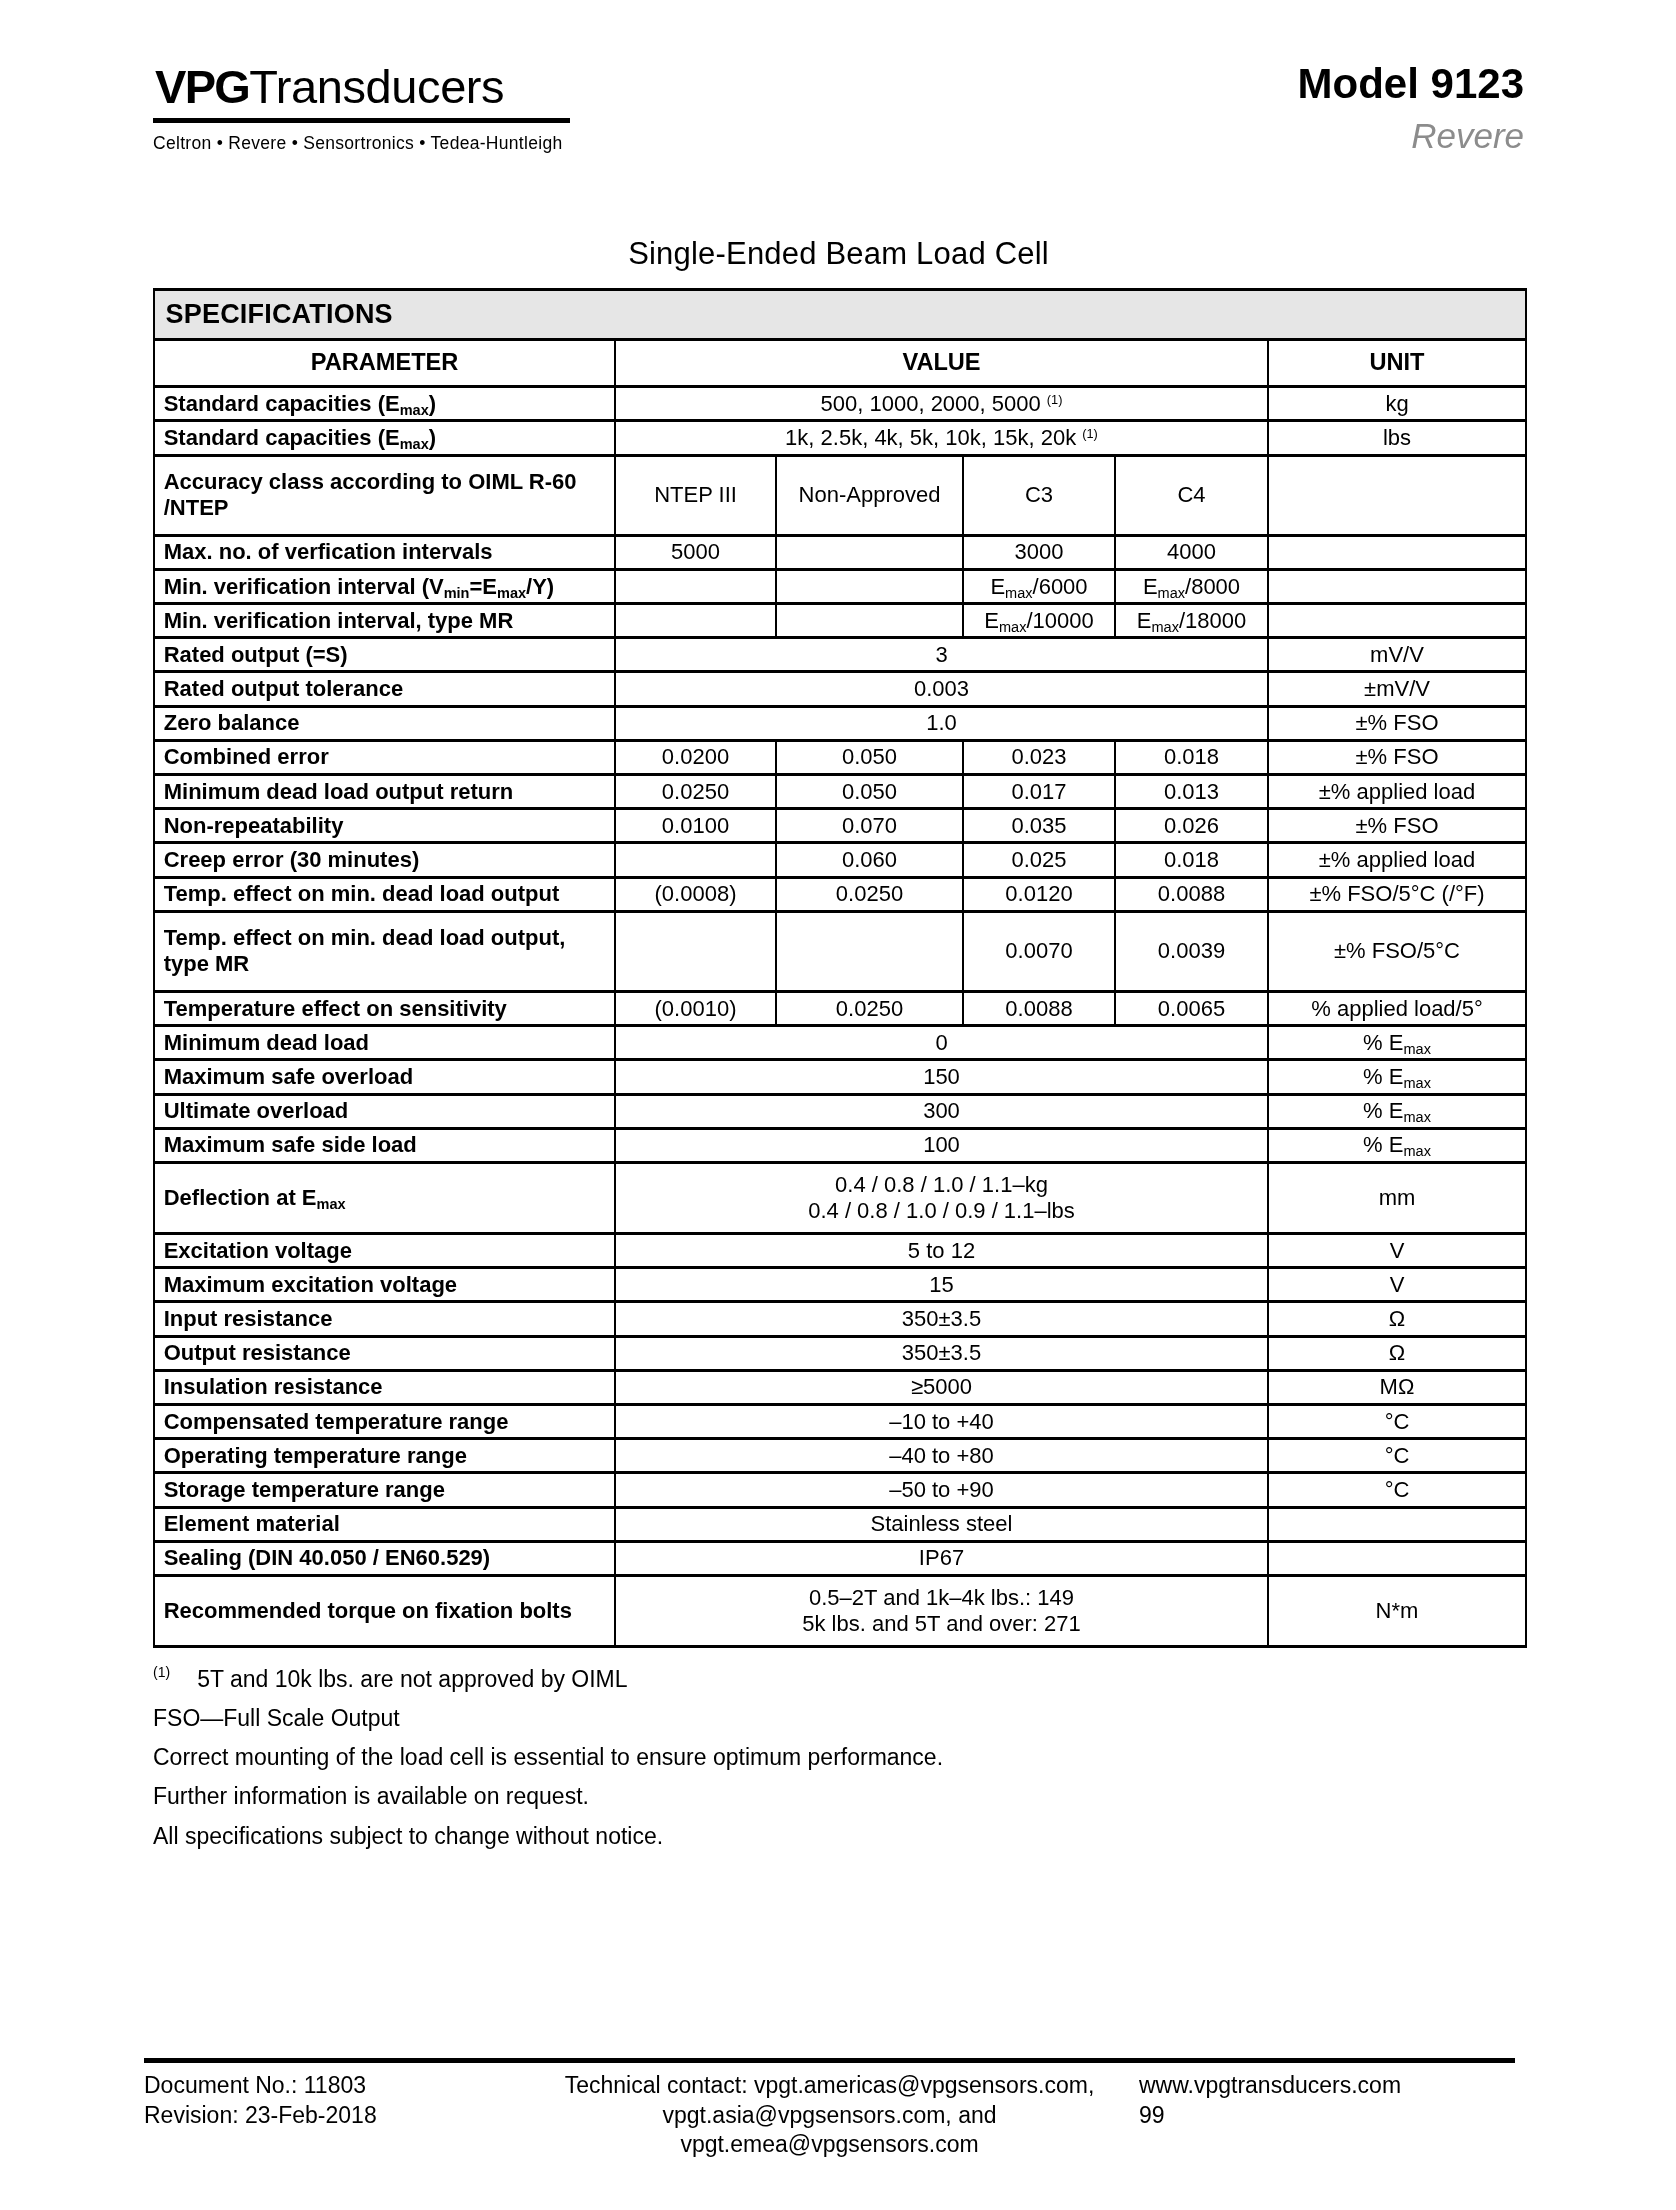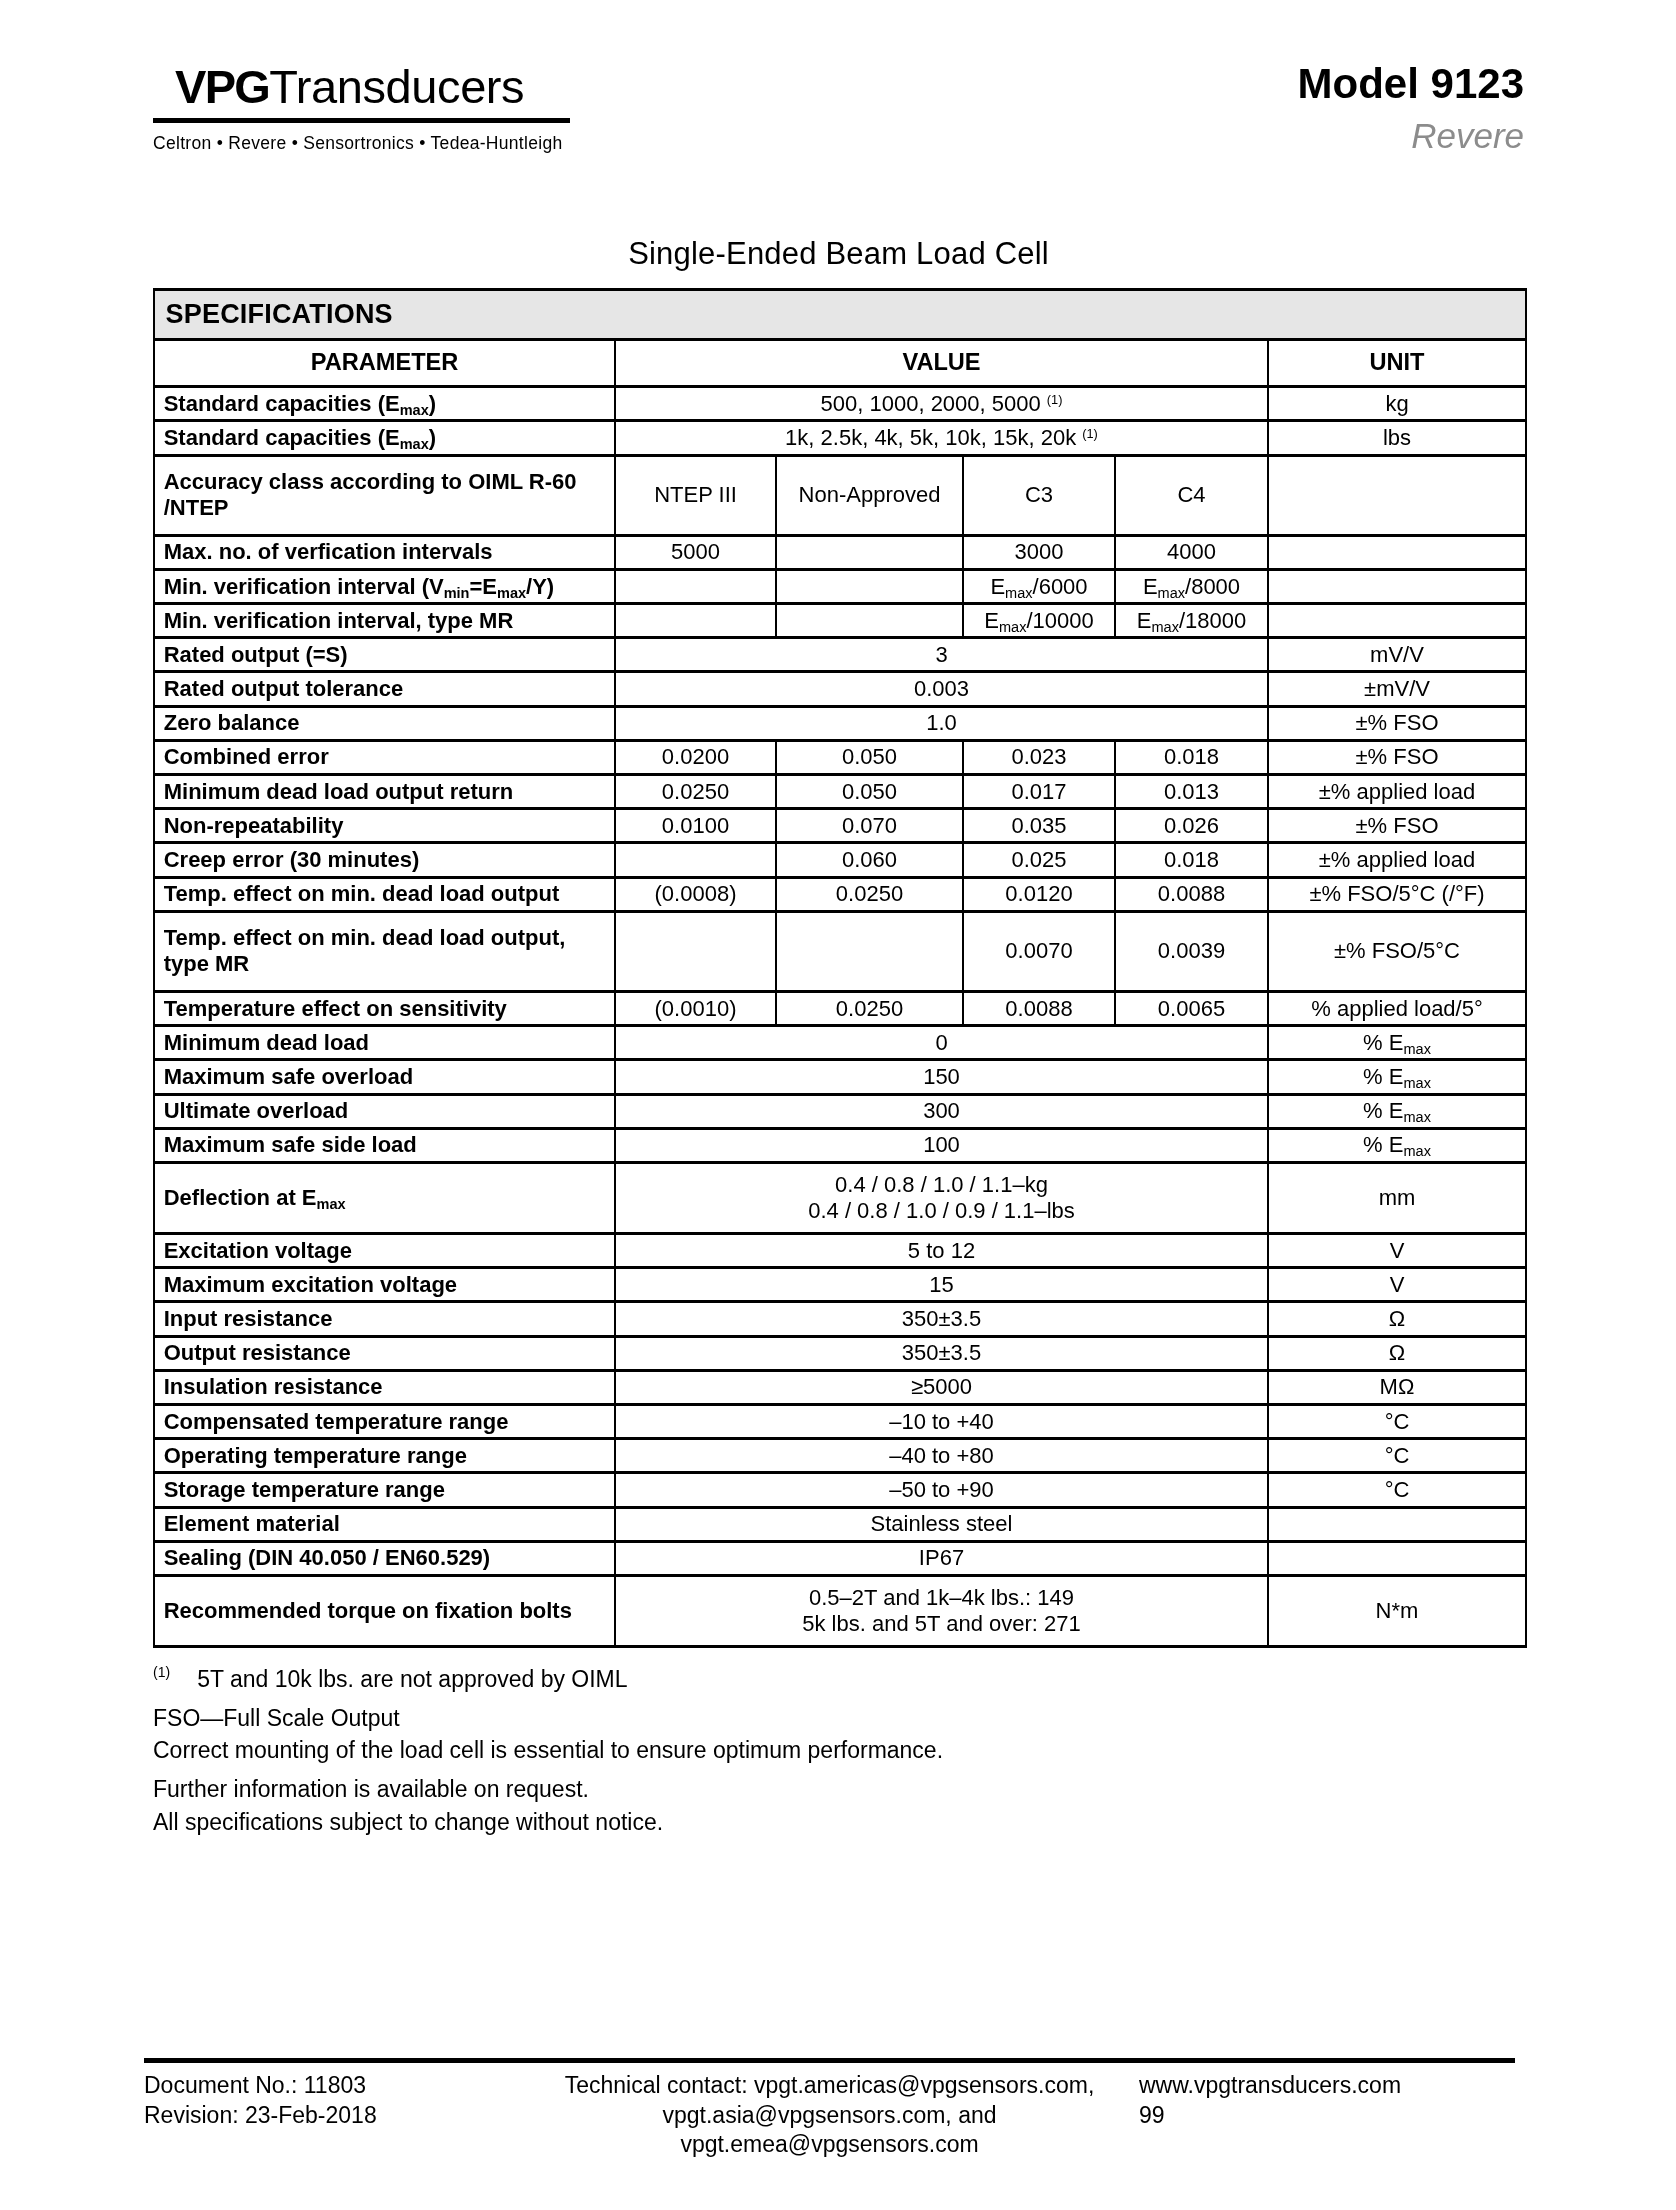--- a/index.html
+++ b/index.html
@@ -6,21 +6,21 @@
   body {
     width:1677px; height:2211px; position:relative;
     font-family:"Liberation Sans", sans-serif; color:#000;
     -webkit-font-smoothing:antialiased;
   }
   .page { position:relative; width:1677px; height:2211px; overflow:hidden; background:#fff; }
 
   
   .top { position:absolute; left:153px; right:153px; top:63px; height:122px; }
   .logo-block { position:absolute; left:0; top:0; width:417px; }
-  .logo-text { font-size:47px; line-height:1.0; white-space:nowrap; margin-left:22px; }
+  .logo-text { font-size:47px; line-height:1.0; white-space:nowrap; margin-left:2px; }
   .logo-bold { font-weight:bold; letter-spacing:-1.7px; }
   .logo-light { font-weight:normal; letter-spacing:-0.4px; }
   .logo-rule { height:5.2px; background:#000; margin-top:7.9px; }
   .logo-sub { margin-top:9.6px; font-size:17.5px; letter-spacing:0.3px; white-space:nowrap; }
   .model-block { position:absolute; right:0; top:0; text-align:right; }
   .model-title { font-size:42px; font-weight:bold; line-height:1.0; }
   .series-name { font-size:35px; color:#8c8c8c; margin-top:13px; line-height:1.0;font-style:italic; }
 
   
   .doc-title { position:absolute; left:0; width:100%; top:236px; margin:0; text-align:center;
@@ -44,21 +44,21 @@
   
   .spec-table tbody tr:nth-child(3) td,
   .spec-table tbody tr:nth-child(15) td { height:72px; }
   .spec-table tbody tr:nth-child(21) td,
   .spec-table tbody tr:nth-child(32) td { height:63px; }
 
   
   .notes { margin-top:15.7px; font-size:23px; }
   .note { margin:0; line-height:1.28; }
   .note + .note { margin-top:9.6px; }
-  .note.gap { margin-top:3px; }
+  .note.gap { margin-top:10px; }
   .note-marker { font-size:14px; vertical-align:0.7em; }
   .note-body { margin-left:27px; }
 
   
   .bottom { position:absolute; left:144px; top:2058px; width:1371px; }
   .footer-rule { height:5.2px; background:#000; }
   .footer-cols { display:flex; margin-top:7.9px; font-size:23px; line-height:1.28; }
   .f-left { width:376px; text-align:left; }
   .f-center { flex:1; text-align:center; }
   .f-right { width:376px; text-align:left; }

